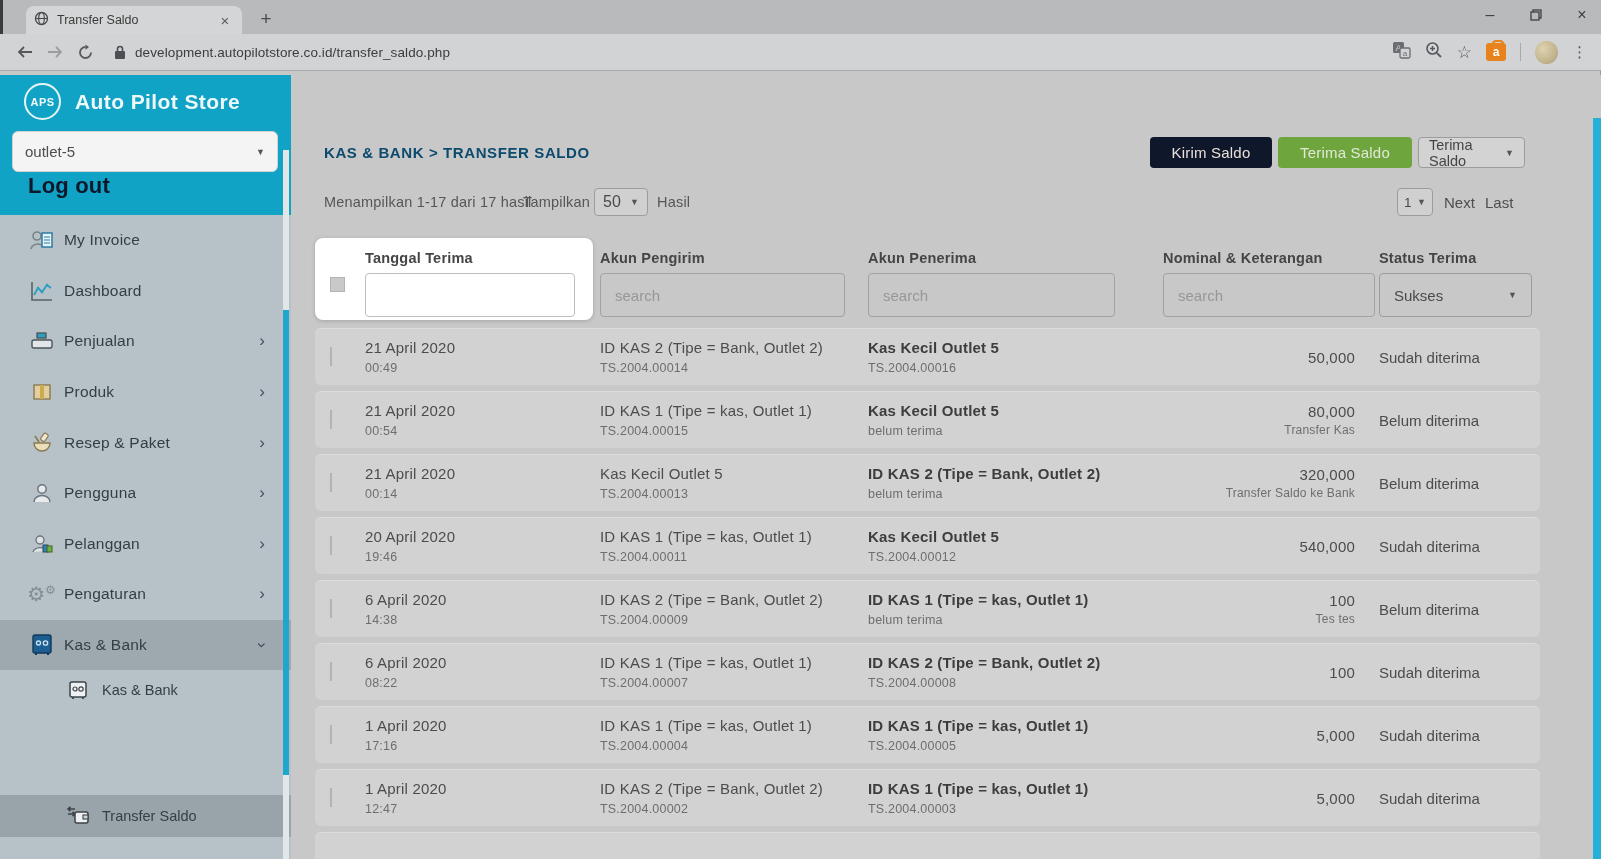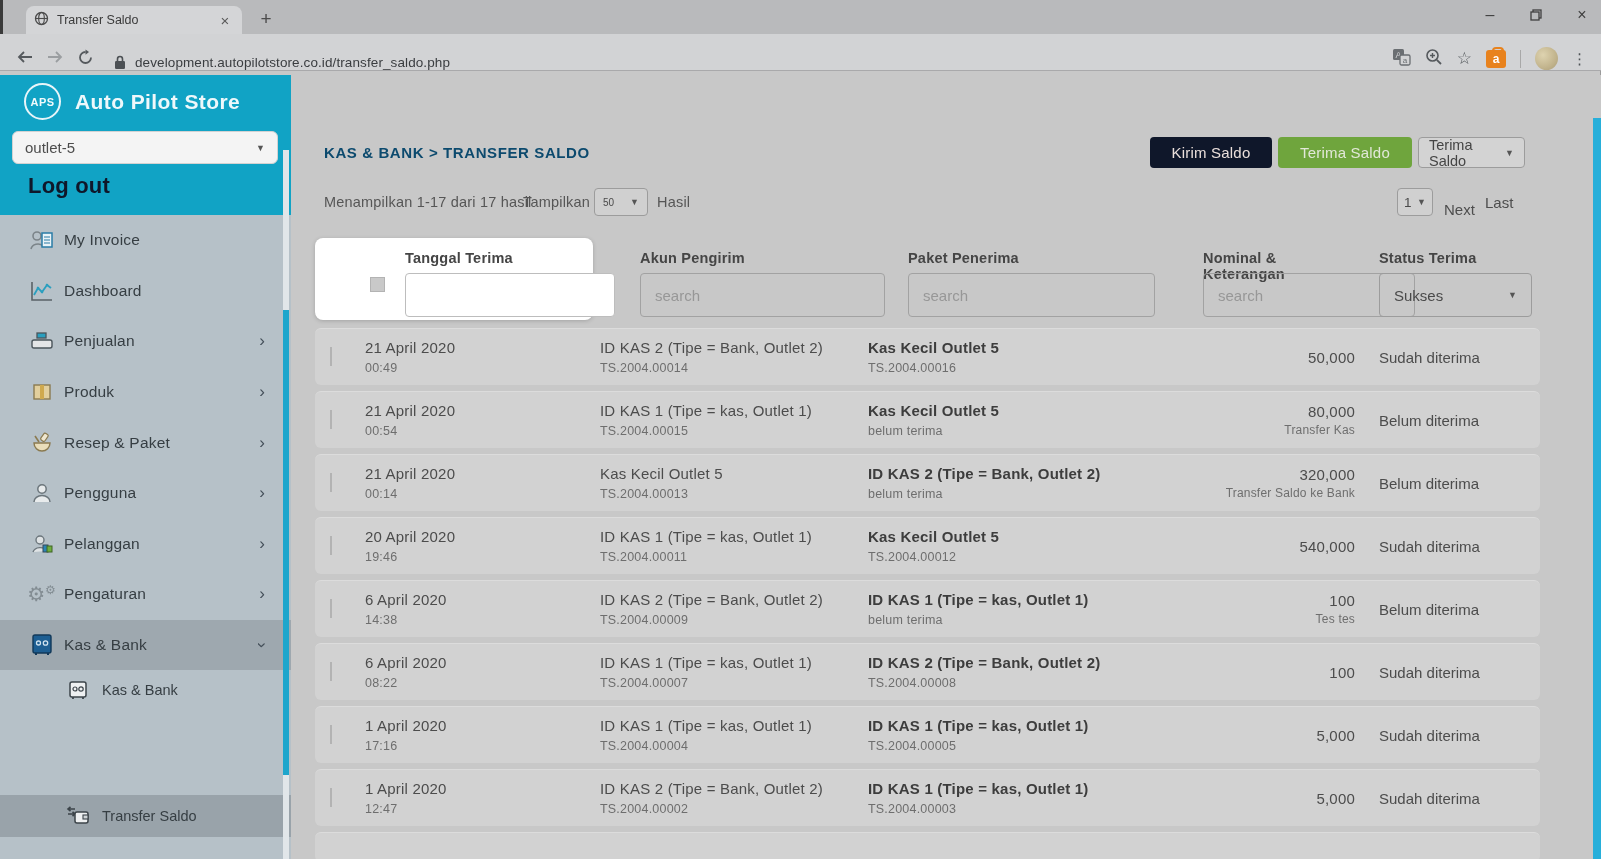--- a/index.html
+++ b/index.html
@@ -11,21 +11,21 @@
   
   .titlebar { position:absolute; left:0; top:0; width:1601px; height:34px; background:#b9babc; box-shadow: inset 3px 0 0 #3a3a3a; }
   .tab { position:absolute; left:26px; top:6px; width:216px; height:28px; background:#d4d5d7; border-radius:8px 8px 0 0; display:flex; align-items:center; padding:0 8px; }
   .tab-title { font-size:12.5px; color:#3a3a3a; margin-left:8px; flex:1; white-space:nowrap; overflow:hidden; }
   .tab-close { font-size:15px; color:#5a5a5a; width:18px; text-align:center; cursor:default; }
   .newtab { position:absolute; left:254px; top:8px; font-size:19px; color:#4c4c4c; width:24px; text-align:center; }
   .wincontrols { position:absolute; right:10px; top:0; height:30px; display:flex; align-items:center; gap:28px; }
   .winbtn { color:#3f3f3f; font-size:16px; width:18px; text-align:center; }
   .winbtn svg { display:block; margin:auto; }
 
-  .toolbar { position:absolute; left:0; top:34px; width:1601px; height:37px; background:#d2d3d5; border-bottom:1px solid #a9a9ab; display:flex; align-items:flex-end; }
+  .toolbar { position:absolute; left:0; top:34px; width:1601px; height:37px; background:#d2d3d5; border-bottom:1px solid #a9a9ab; display:flex; align-items:center; }
   .nav-ico { width:30px; height:26px; display:flex; align-items:center; justify-content:center; color:#5a5e62; }
   .toolbar .spacer { flex:1; }
   .omnibox { display:flex; align-items:center; margin-left:14px; }
   .lock-ico { margin-right:9px; display:flex; }
   .url-text { font-size:13.5px; color:#3a3d40; letter-spacing:.1px; }
   .tb-right { display:flex; align-items:center; gap:14px; margin-right:14px; }
   .star-glyph { font-size:17px; color:#55595d; }
   .ext-badge { width:20px; height:18px; background:#e8821d; border-radius:3px; position:relative; display:flex; align-items:center; justify-content:center; color:#fff; font-size:12px; font-weight:bold; }
   .ext-badge::before { content:""; position:absolute; top:-3px; left:6px; width:8px; height:4px; border:2px solid #e8821d; border-bottom:none; border-radius:4px 4px 0 0; }
   .tb-sep { width:1px; height:18px; background:#a8a8a8; }
@@ -34,21 +34,21 @@
 
   
   .page { position:absolute; left:0; top:75px; width:1601px; height:784px; background:#c8c8c8; }
 
   
   .sidebar { position:absolute; left:0; top:0; width:291px; height:784px; background:#b6c1c8; }
   .sb-top { position:absolute; left:0; top:0; width:291px; height:140px; background:#11a3c5; }
   .brand-row { position:absolute; left:24px; top:8px; display:flex; align-items:center; gap:14px; }
   .logo-circle { width:37px; height:37px; border-radius:50%; border:2px solid #e7f5f9; display:flex; align-items:center; justify-content:center; color:#f2fafc; font-size:11px; font-weight:bold; letter-spacing:.5px; }
   .brand-name { color:#eef8fb; font-size:21px; font-weight:bold; letter-spacing:.4px; }
-  .outlet-select { position:absolute; left:12px; top:56px; width:266px; height:33px; background:#f4f4f4; border:1px solid #d2d2d2; border-radius:6px; display:flex; align-items:center; padding:0 12px; }
+  .outlet-select { position:absolute; left:12px; top:56px; width:266px; height:41px; background:#f4f4f4; border:1px solid #d2d2d2; border-radius:6px; display:flex; align-items:center; padding:0 12px; }
   .outlet-select .val { font-size:15px; color:#4d4d4d; flex:1; }
   .caret { font-size:9px; color:#555; }
   .logout { position:absolute; left:28px; top:98px; color:#0f172a; font-size:22px; letter-spacing:.2px;font-weight:bold; }
 
   .nav-item { position:absolute; left:0; width:291px; height:50px; display:flex; align-items:center;text-align:center; }
   .nav-item .ico { width:27px; height:27px; margin-left:28px; display:flex; align-items:center; justify-content:center; flex:none; }
   .nav-item .lbl { margin-left:9px; font-size:15.5px; color:#363e43; letter-spacing:.2px; }
   .nav-item .chev { position:absolute; right:26px; color:#45505a; font-size:17px; }
   .chev-down { display:inline-block; transform:rotate(90deg); }
   .nav-item.active-parent { background:#9ea8af; }
@@ -68,34 +68,34 @@
 
   .btn { position:absolute; top:62px; height:31px; border-radius:4px; display:flex; align-items:center; justify-content:center; font-size:15px; letter-spacing:.2px; }
   .btn-red { left:859px; width:122px; background:#0f172a; color:#eadfdb; }
   .btn-green { left:987px; width:134px; background:#6fa53d; color:#e2e8d8; }
   .mode-select { position:absolute; left:1127px; top:62px; width:107px; height:31px; border:1px solid #9c9c9c; border-radius:4px; background:#d3d3d3; display:flex; align-items:center; padding:0 10px; }
   .mode-select .val { flex:1; font-size:14.5px; color:#454545; }
   .meta-text { font-size:14.5px; color:#565656; letter-spacing:.2px; }
   .summary { position:absolute; left:33px; top:119px; }
   .tampilkan { position:absolute; left:232px; top:119px; }
   .pagesize-select { position:absolute; left:303px; top:113px; width:54px; height:28px; border:1px solid #9c9c9c; border-radius:4px; background:#d0d0d0; display:flex; align-items:center; padding:0 8px; }
-  .pagesize-select .val { flex:1; font-size:10px; color:#4a4a4a; }
+  .pagesize-select .val { flex:1; font-size:16px; color:#4a4a4a; }
   .hasil { position:absolute; left:366px; top:119px; }
   .pagenum-select { position:absolute; left:1106px; top:113px; width:36px; height:28px; border:1px solid #9c9c9c; border-radius:4px; background:#d0d0d0; display:flex; align-items:center; padding:0 6px; }
   .pagenum-select .val { flex:1; font-size:13.5px; color:#4a4a4a; }
   .pager-link { position:absolute; top:119px; font-size:15px; color:#4e4e4e; }
-  .pager-next { left:1153px;margin-top:7px; }
+  .pager-next { left:1153px; }
   .pager-last { left:1194px; }
 
   
   .grid-cols { display:grid; grid-template-columns:50px 235px 268px 272px 1fr 185px; align-items:center; }
 
   .filter-row { position:absolute; left:24px; top:163px; width:1225px; height:82px; }
   .spotlight { position:absolute; left:0; top:0; width:278px; height:82px; background:#ffffff; border-radius:8px; box-shadow:0 1px 4px rgba(0,0,0,.18); }
-  .filter-grid { position:relative; width:100%; height:100%;padding-left:40px; }
+  .filter-grid { position:relative; width:100%; height:100%; }
   .f-col { position:relative; height:100%; }
   .f-label { position:absolute; top:12px; font-size:14.5px; font-weight:bold; color:#454545; letter-spacing:.2px; }
   .f-input { position:absolute; top:35px; height:44px; border-radius:4px; font-size:15px; color:#4a4a4a; font-family:"Liberation Sans", sans-serif; }
   .f-input::placeholder { color:#979797; }
   input.f-search { background:transparent; border:1px solid #a2a2a2; padding:0 14px; }
   .date-input { background:#fff; border:1px solid #bdbdbd; }
   .checkbox { width:15px; height:15px; background:#c9c9c9; border:1px solid #b3b3b3; }
   .filter-check { position:absolute; left:15px; top:39px; }
   .status-select { position:absolute; top:35px; height:44px; border:1px solid #9c9c9c; border-radius:4px; display:flex; align-items:center; padding:0 14px; }
   .status-select .val { flex:1; font-size:15px; color:#4a4a4a; }
@@ -369,21 +369,21 @@
           </div>
           <div class="f-col">
             <div class="f-label">Tanggal Terima</div>
             <input class="f-input date-input" style="left: 0px; width: 210px;">
           </div>
           <div class="f-col">
             <div class="f-label">Akun Pengirim</div>
             <input class="f-input f-search" style="left: 0px; width: 245px;" placeholder="search">
           </div>
           <div class="f-col">
-            <div class="f-label">Paket Penerima</div>
+            <div class="f-label">Akun Penerima</div>
             <input class="f-input f-search" style="left: 0px; width: 247px;" placeholder="search">
           </div>
           <div class="f-col">
             <div class="f-label" style="left:23px">Nominal &amp; Keterangan</div>
             <input class="f-input f-search" style="left: 23px; width: 212px;" placeholder="search">
           </div>
           <div class="f-col">
             <div class="f-label" style="left:24px">Status Terima</div>
             <div class="status-select" style="left:24px;width:153px">
               <span class="val">Sukses</span>

